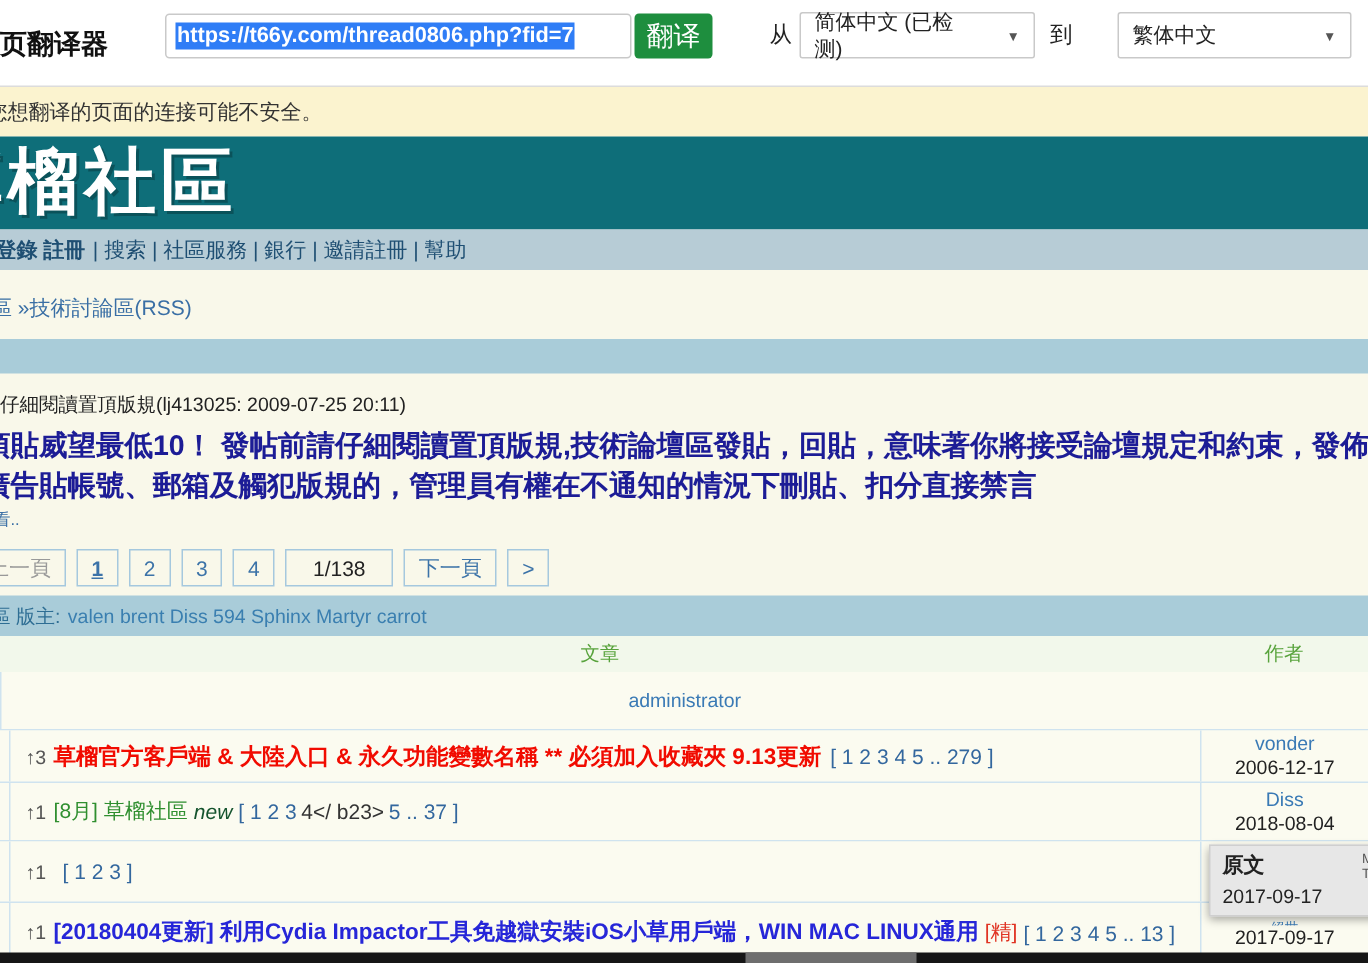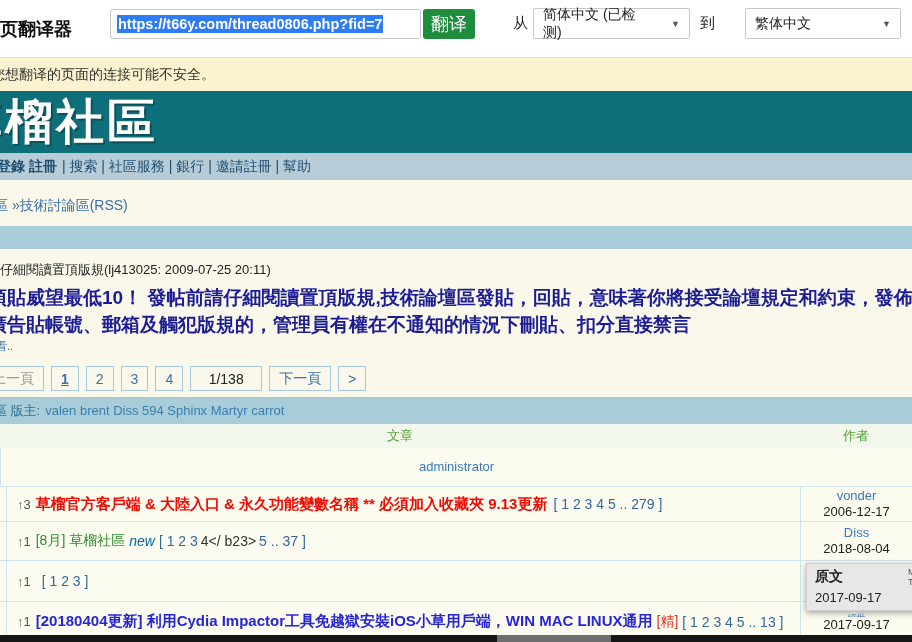--- a/index.html
+++ b/index.html
@@ -68,21 +68,21 @@
               padding-left:10px;box-sizing:border-box;font-size:14px;white-space:nowrap;overflow:hidden;}
   .td-author{flex:1;border-left:1px solid #cfe3ef;display:flex;flex-direction:column;align-items:center;
              justify-content:center;font-size:13px;line-height:16px;}
   .r1{height:38px;} .r2{height:34px;} .r3{height:38px;} .r4{height:40px;} .r5{height:39px;}
   .arrow{color:#555;font-size:13px;margin-right:5px;}
   .t-plain{color:#333;}
   .t-redbold{color:#f10b00;font-weight:bold;font-size:15px;}
   .t-red{color:#e0301e;}
   .t-green{color:#2f8f2f;}
   .t-bluebold{color:#2626d8;font-weight:bold;font-size:15px;}
-  .flag-new{color:#0369a1;font-style:italic;margin:13px 4px;}
+  .flag-new{color:#14532d;font-style:italic;margin:13px 4px;}
   .flag-jing{color:#e03323;margin:0 4px;}
   .pglinks{color:#33679e;margin-left:6px;}
   .pgdark{color:#333;margin:0 3px;}
   .a-name{color:#3a7ab5;}
   .a-date{color:#222;}
   .a-tiny{color:#3a7ab5;font-size:9px;height:7px;overflow:hidden;}
 
   
   .tooltip{position:absolute;left:806px;top:563px;width:122px;height:48px;background:#e7e7e7;
            border:1px solid #cfcfcf;box-shadow:0 2px 6px rgba(0,0,0,.35);box-sizing:border-box;padding:4px 8px;}

